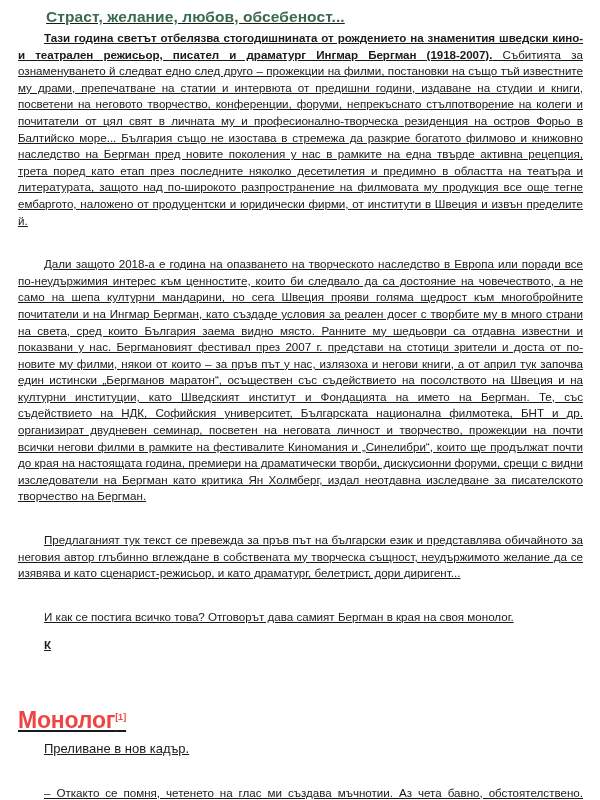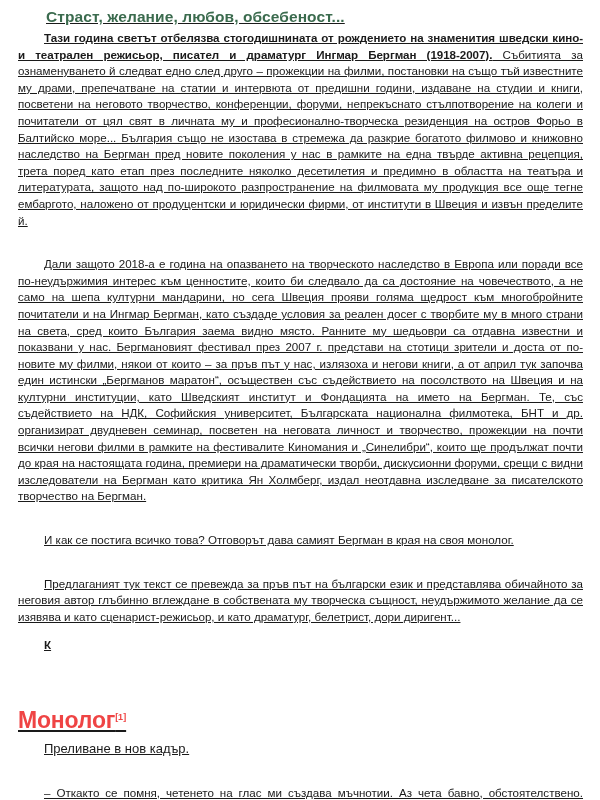--- a/index.html
+++ b/index.html
@@ -113,23 +113,23 @@
 <body>
 
 <div class="page">
 
   <h1 class="article-title">Страст, желание, любов, обсебеност...</h1>
 
   <p class="para indent lead"><span class="lead-bold">Тази година светът отбелязва стогодишнината от рождението на знаменития шведски кино- и театрален режисьор, писател и драматург Ингмар Бергман (1918-2007).</span><span> Събитията за ознаменуването й следват едно след друго – прожекции на филми, постановки на също тъй известните му драми, препечатване на статии и интервюта от предишни години, издаване на студии и книги, посветени на неговото творчество, конференции, форуми, непрекъснато стълпотворение на колеги и почитатели от цял свят в личната му и професионално-творческа резиденция на остров Форьо в Балтийско море... България също не изостава в стремежа да разкрие богатото филмово и книжовно наследство на Бергман пред новите поколения у нас в рамките на една твърде активна рецепция, трета поред като етап през последните няколко десетилетия и предимно в областта на театъра и литературата, защото над по-широкото разпространение на филмовата му продукция все още тегне ембаргото, наложено от продуцентски и юридически фирми, от институти в Швеция и извън пределите й.</span></p>
 
   <p class="para indent gap">Дали защото 2018-а е година на опазването на творческото наследство в Европа или поради все по-неудържимия интерес към ценностите, които би следвало да са достояние на човечеството, а не само на шепа културни мандарини, но сега Швеция прояви голяма щедрост към многобройните почитатели и на Ингмар Бергман, като създаде условия за реален досег с творбите му в много страни на света, сред които България заема видно място. Ранните му шедьоври са отдавна известни и показвани у нас. Бергмановият фестивал през 2007 г. представи на стотици зрители и доста от по-новите му филми, някои от които – за пръв път у нас, излязоха и негови книги, а от април тук започва един истински „Бергманов маратон“, осъществен със съдействието на посолството на Швеция и на културни институции, като Шведският институт и Фондацията на името на Бергман. Те, със съдействието на НДК, Софийския университет, Българската национална филмотека, БНТ и др. организират двудневен семинар, посветен на неговата личност и творчество, прожекции на почти всички негови филми в рамките на фестивалите Киномания и „Синелибри“, които ще продължат почти до края на настоящата година, премиери на драматически творби, дискусионни форуми, срещи с видни изследователи на Бергман като критика Ян Холмберг, издал неотдавна изследване за писателското творчество на Бергман.</p>
 
+  <p class="para indent gap">Предлаганият тук текст се превежда за пръв път на български език и представлява обичайното за неговия автор глъбинно вглеждане в собствената му творческа същност, неудържимото желание да се изявява и като сценарист-режисьор, и като драматург, белетрист, дори диригент...</p>
+
   <p class="para indent gap">И как се постига всичко това? Отговорът дава самият Бергман в края на своя монолог.</p>
-
-  <p class="para indent gap">Предлаганият тук текст се превежда за пръв път на български език и представлява обичайното за неговия автор глъбинно вглеждане в собствената му творческа същност, неудържимото желание да се изявява и като сценарист-режисьор, и като драматург, белетрист, дори диригент...</p>
 
   <p class="signature">К</p>
 
   <div class="block-monolog">
 
     <h2 class="section-title"><span>Монолог</span><span class="fn">[1]</span></h2>
 
     <p class="stage-note">Преливане в нов кадър.</p>
 
 

